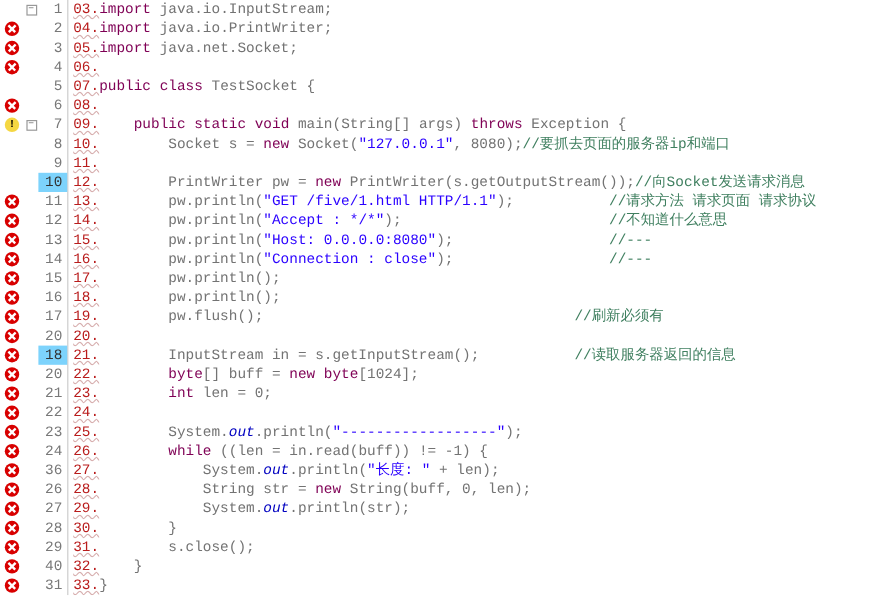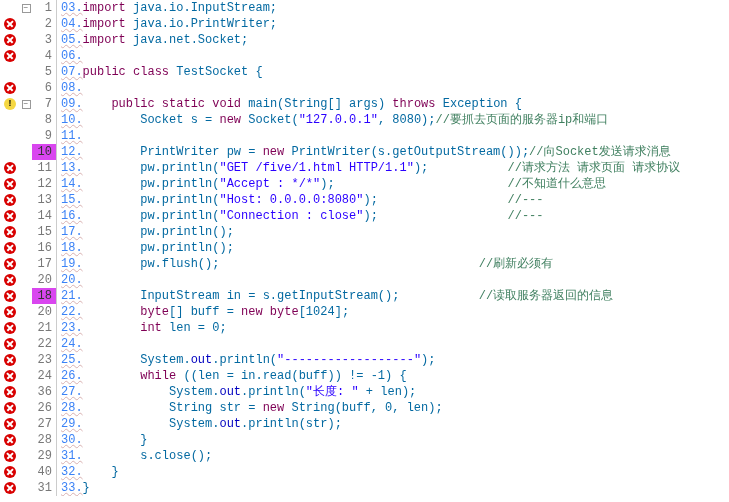--- a/index.html
+++ b/index.html
@@ -3,35 +3,35 @@
 <meta charset="utf-8">
 <style>
 * { margin: 0; padding: 0; box-sizing: border-box; }
 body { font-family: Consolas, "Courier New", monospace; font-size: 12px; background: #fff; line-height: 16px; width: 729px; }
 .editor { display: flex; }
 .gutter { background: #fff; border-right: 1px solid #ccc; flex-shrink: 0; }
 .gutter-row { display: flex; align-items: center; height: 16px; }
 .marker-col { width: 20px; display: flex; justify-content: center; align-items: center; }
 .fold-col { width: 12px; display: flex; justify-content: center; align-items: center; color: #888; font-size: 10px; }
 .lineno-col { width: 24px; text-align: right; padding-right: 4px; color: #787878; }
-.lineno-col.highlight { background: #d946ef; color: #333; }
+.lineno-col.highlight { background: #7dd3fc; color: #333; }
 .error-icon { width: 12px; height: 12px; border-radius: 50%; background: #d80000; display: flex; align-items: center; justify-content: center; position: relative; }
 .error-icon::before,.error-icon::after { content: ""; position: absolute; width: 8px; height: 1.5px; background: #fff; }
 .error-icon::before { transform: rotate(45deg); }
 .error-icon::after { transform: rotate(-45deg); }
 .warn-icon { width: 12px; height: 12px; border-radius: 50%; background: #f5d742; display: flex; align-items: center; justify-content: center; color: #000; font-size: 9px; font-weight: bold; }
 .fold-minus { border: 1px solid #999; width: 9px; height: 9px; display: flex; align-items: center; justify-content: center; font-size: 8px; line-height: 1; color: #666; }
 .code { padding-left: 4px; flex: 1; white-space: pre; }
 .code-row { height: 16px; }
-.plain { color: #0369a1; }
+.plain { color: #737373; }
 .keyword { color: #7f0055; font-weight: normal; }
 .string { color: #2a00ff; }
 .comment { color: #3f7f5f; text-align: right; }
-.field { color: #0000c0; }
-.intro { color: #3b82f6; text-decoration: underline wavy #d8b0b0; text-decoration-thickness: 1px; }
+.field { color: #0000c0; font-style: italic; }
+.intro { color: #b91c1c; text-decoration: underline wavy #d8b0b0; text-decoration-thickness: 1px; }
 </style>
 </head>
 <body>
 
 <div class="editor">
   <div class="gutter" id="gutter">
       <div class="gutter-row">
         <div class="marker-col"></div>
         <div class="fold-col">
           <div class="fold-minus">−</div>

